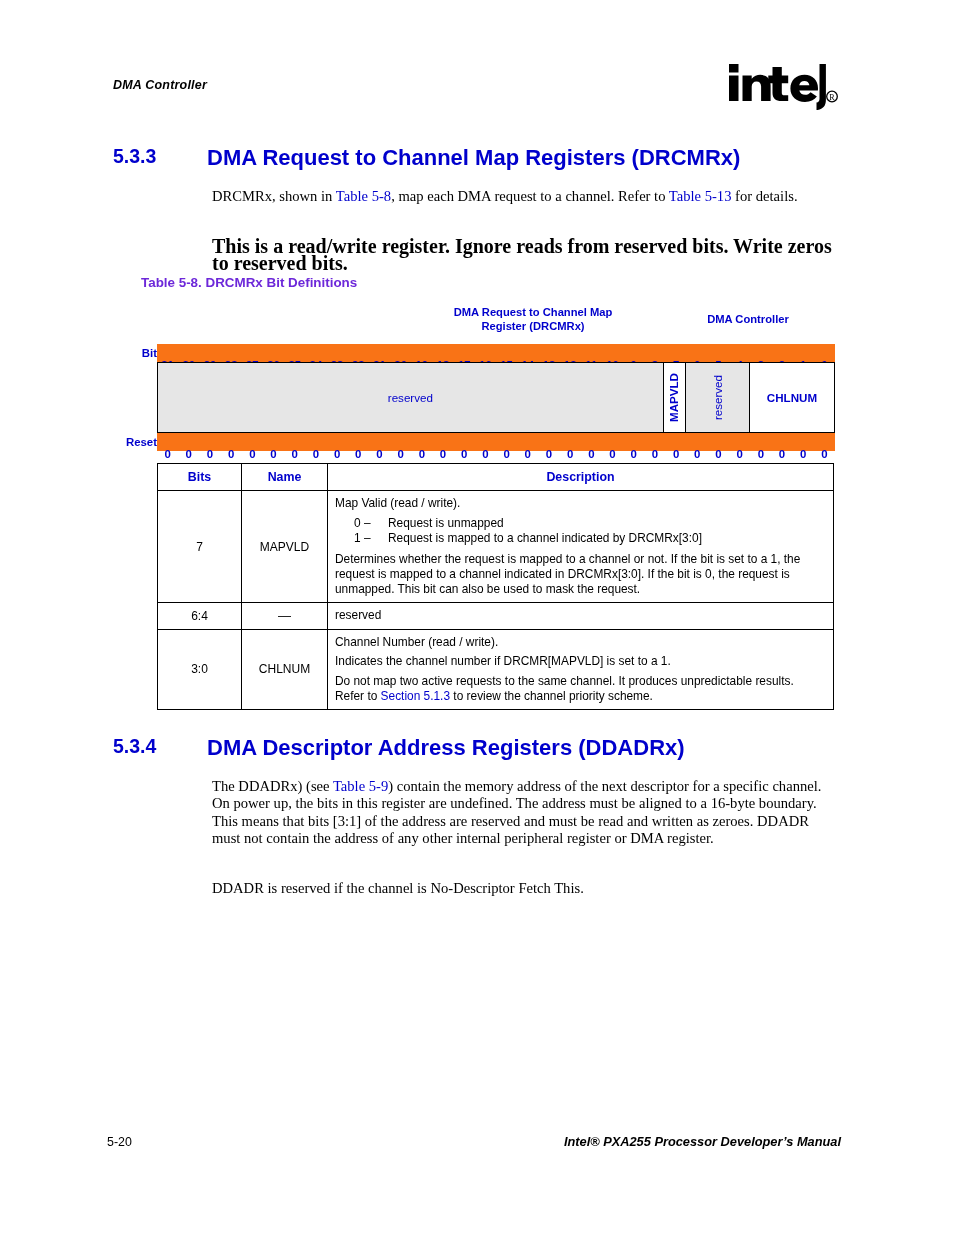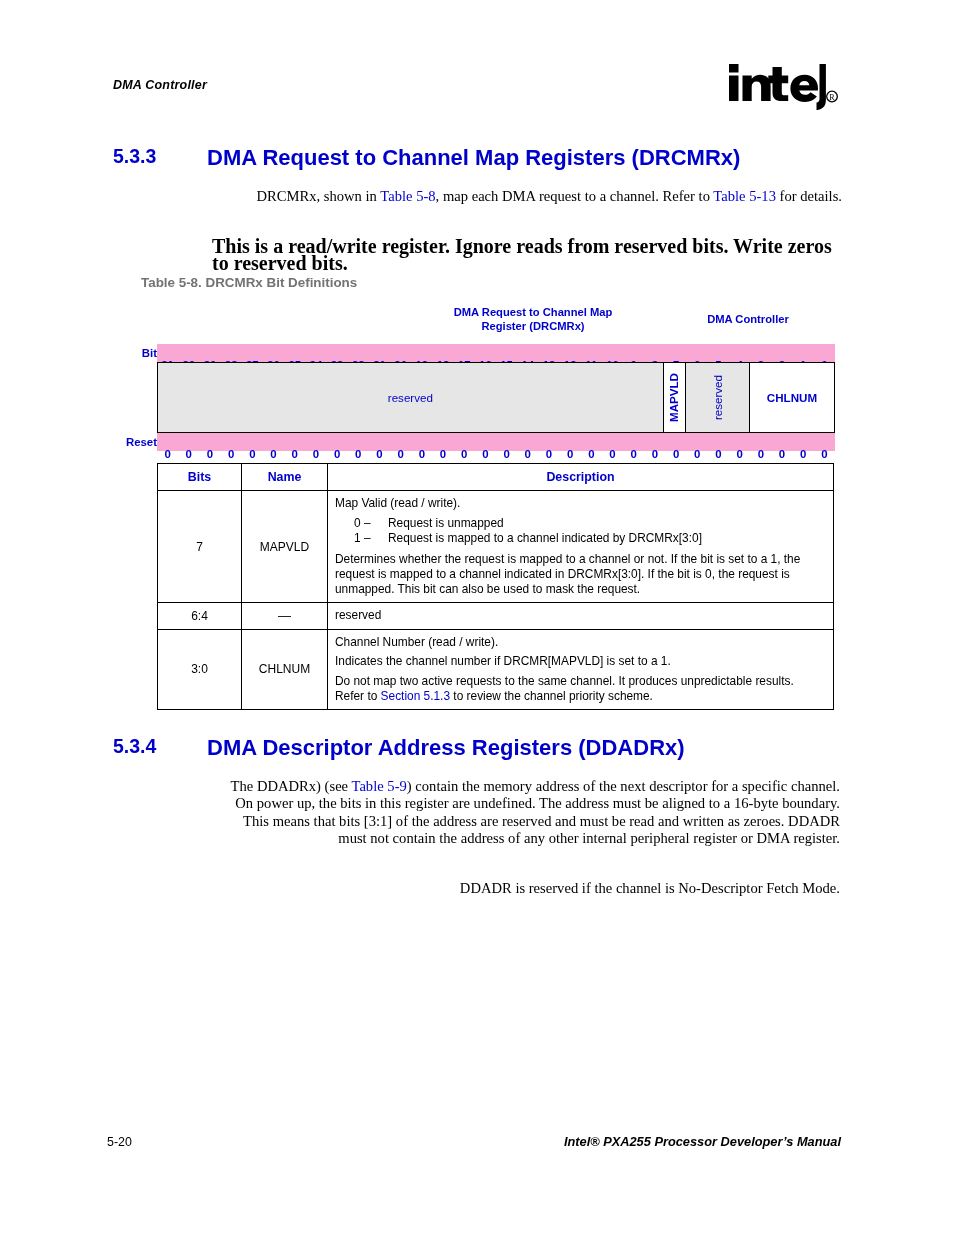--- a/index.html
+++ b/index.html
@@ -71,21 +71,21 @@
   #sect-533 { left: 113px; top: 145px; width: 760px; height: 26px; }
   #sect-534 { left: 113px; top: 735px; width: 760px; height: 26px; }
 
   
   .body-p {
     position: absolute;
     font-family: "Liberation Serif", "DejaVu Serif", serif;
     font-size: 14.6px;
     line-height: 17.4px;
     color: #000;
-    text-align: right;
+    text-align: left;
   }
   .lnk { color: #0000CC; }
   .boldnote {
     position: absolute;
     font-family: "Liberation Serif", "DejaVu Serif", serif;
     font-weight: bold;
     font-size: 20px;
     line-height: 17px;
     color: #000;
   }
@@ -96,21 +96,21 @@
   #para-534b  { left: 212px; top: 880px; width: 628px; }
 
   
   .tbl-cap {
     position: absolute;
     left: 141px;
     top: 275px;
     font-family: "Liberation Sans", "DejaVu Sans", sans-serif;
     font-weight: bold;
     font-size: 13.4px;
-    color: #737373;
+    color: #6d28d9;
     white-space: nowrap;
   }
 
   
   .reg-fig {
     position: absolute;
     left: 113px;
     top: 305px;
     width: 722px;
   }
@@ -131,21 +131,21 @@
   #rh-addr { left: 60px;  top: 1px;  width: 240px; }
   #rh-reg  { left: 305px; top: 1px;  width: 230px; }
   #rh-unit { left: 545px; top: 8px;  width: 180px; }
 
   
   .bit-row, .reset-row {
     position: absolute;
     left: 0;
     width: 722px;
     height: 18px;
-    background: #f9a8d4;
+    background: #f97316;
   }
   .bit-row   { top: 39px; }
   .reset-row { top: 128px; }
 
   .rowlabel {
     position: absolute;
     left: 0;
     top: 0;
     width: 44px;
     height: 18px;
@@ -485,18 +485,18 @@
       </tbody>
   </table>
 
   <div class="sect" id="sect-534">
     <span class="num">5.3.4</span>
     <span class="ttl">DMA Descriptor Address Registers (DDADRx)</span>
   </div>
 
   <div class="body-p" id="para-534a"><span>The DDADRx) (see </span><span class="lnk">Table 5-9</span><span>) contain the memory address of the next descriptor for a specific channel. On power up, the bits in this register are undefined. The address must be aligned to a 16-byte boundary. This means that bits [3:1] of the address are reserved and must be read and written as zeroes. DDADR must not contain the address of any other internal peripheral register or DMA register.</span></div>
 
-  <div class="body-p" id="para-534b">DDADR is reserved if the channel is No-Descriptor Fetch Mode.</div>
+  <div class="body-p" id="para-534b">DDADR is reserved if the channel is No-Descriptor Fetch This.</div>
 
   <div class="foot-left">5-20</div>
   <div class="foot-right">Intel® PXA255 Processor Developer’s Manual</div>
 
 </div>
 
 </body></html>

